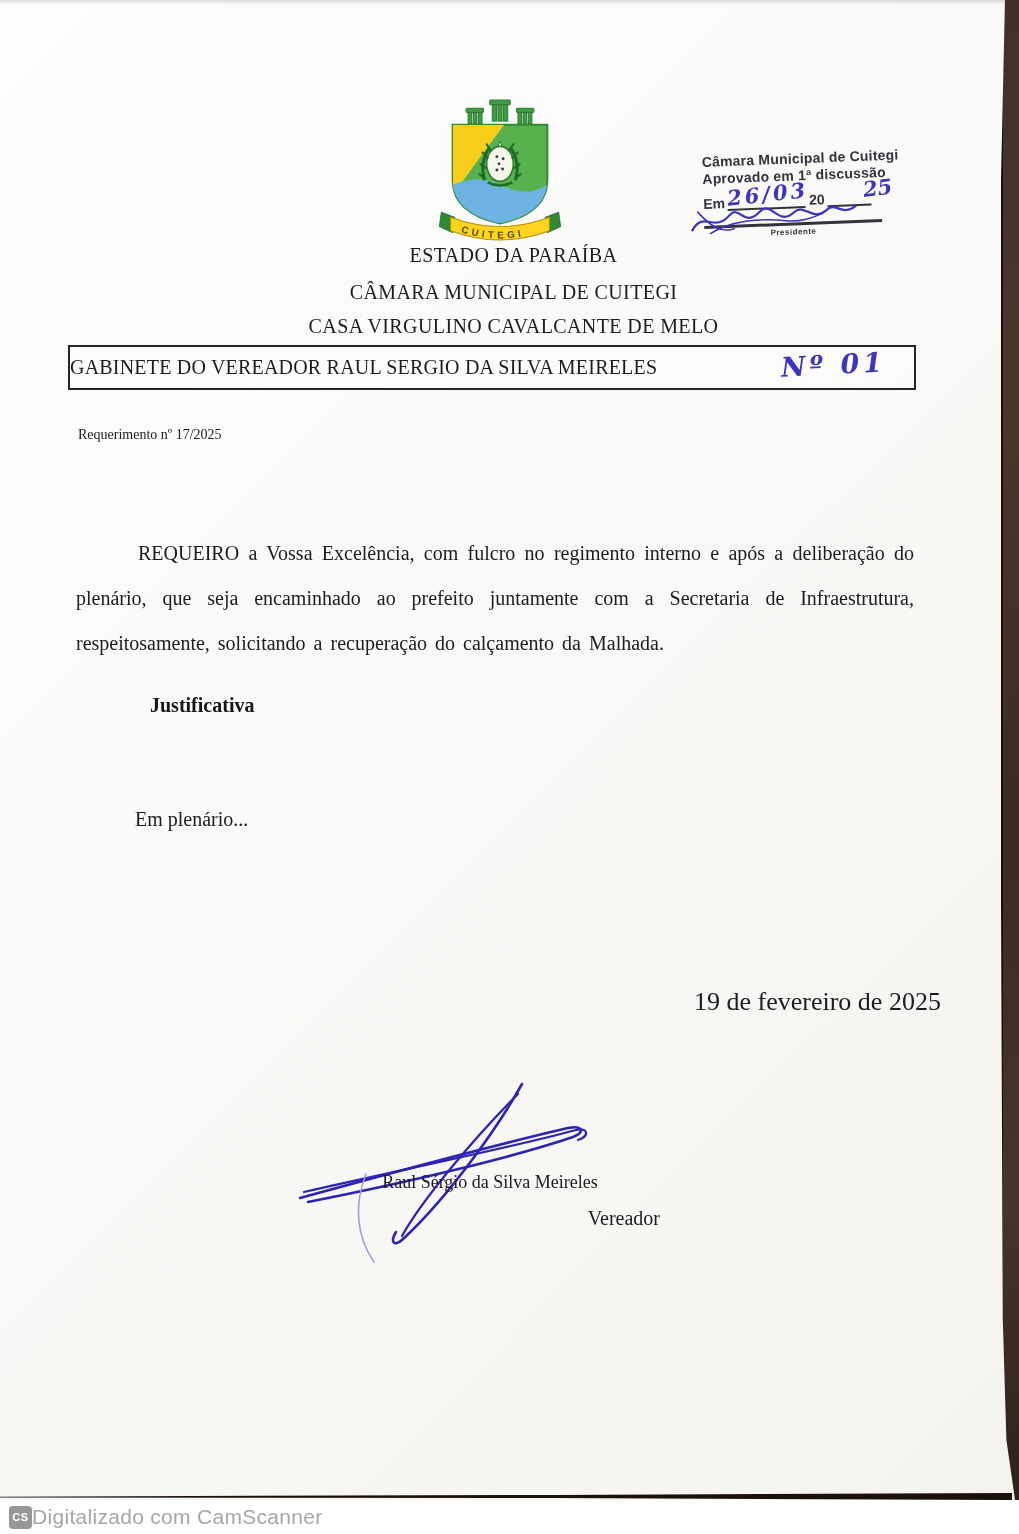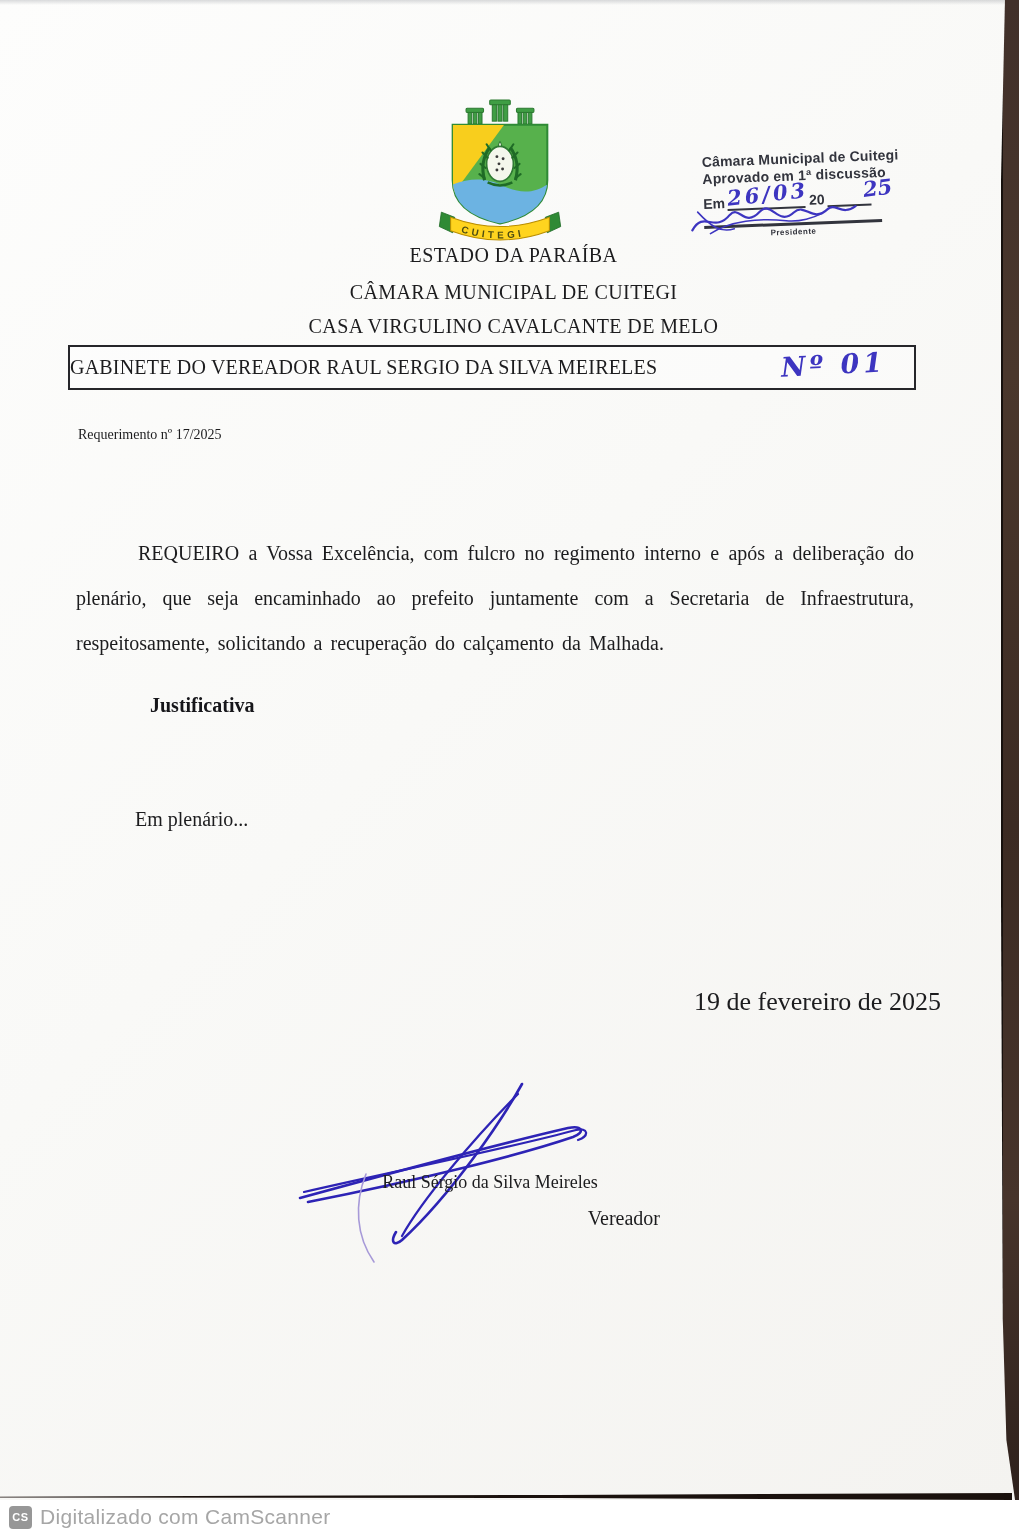--- a/index.html
+++ b/index.html
@@ -136,21 +136,21 @@
     display: flex; align-items: center;
     font-family: "Liberation Sans", sans-serif;
   }
   .cs-icon {
     width: 23px; height: 23px; margin-left: 9px;
     background: #979797; border-radius: 4px;
     color: #ffffff; font-size: 11px; font-weight: bold;
     display: flex; align-items: center; justify-content: center;
     letter-spacing: 0.5px;
   }
-  .cs-text { margin-left: 8px; font-size: 21px; color: #a6a6a6; letter-spacing: 0.3px; }
+  .cs-text { margin-left: 0; font-size: 21px; color: #a6a6a6; letter-spacing: 0.3px; }
 </style>
 </head>
 <body>
 
 <div class="page">
 
   <svg class="crest" viewBox="0 0 120 140" xmlns="http://www.w3.org/2000/svg">
     <defs>
       <clipPath id="shieldClip">
         <path d="M14,26 H106 V80 Q106,112 60,122 Q14,112 14,80 Z"></path>

